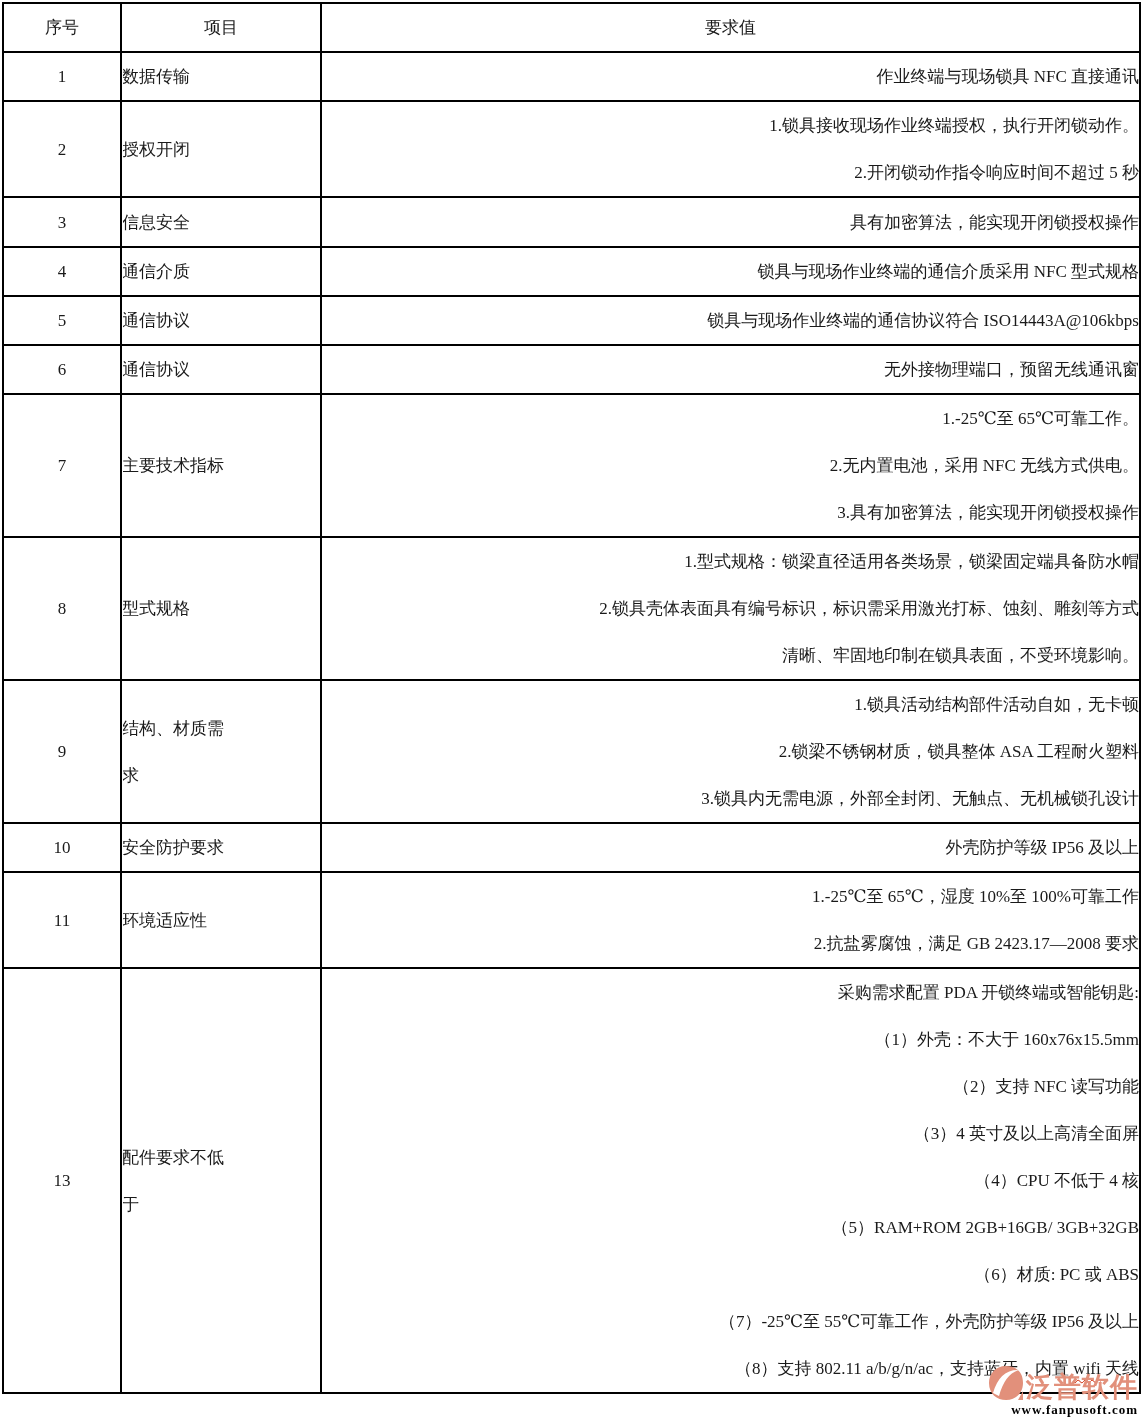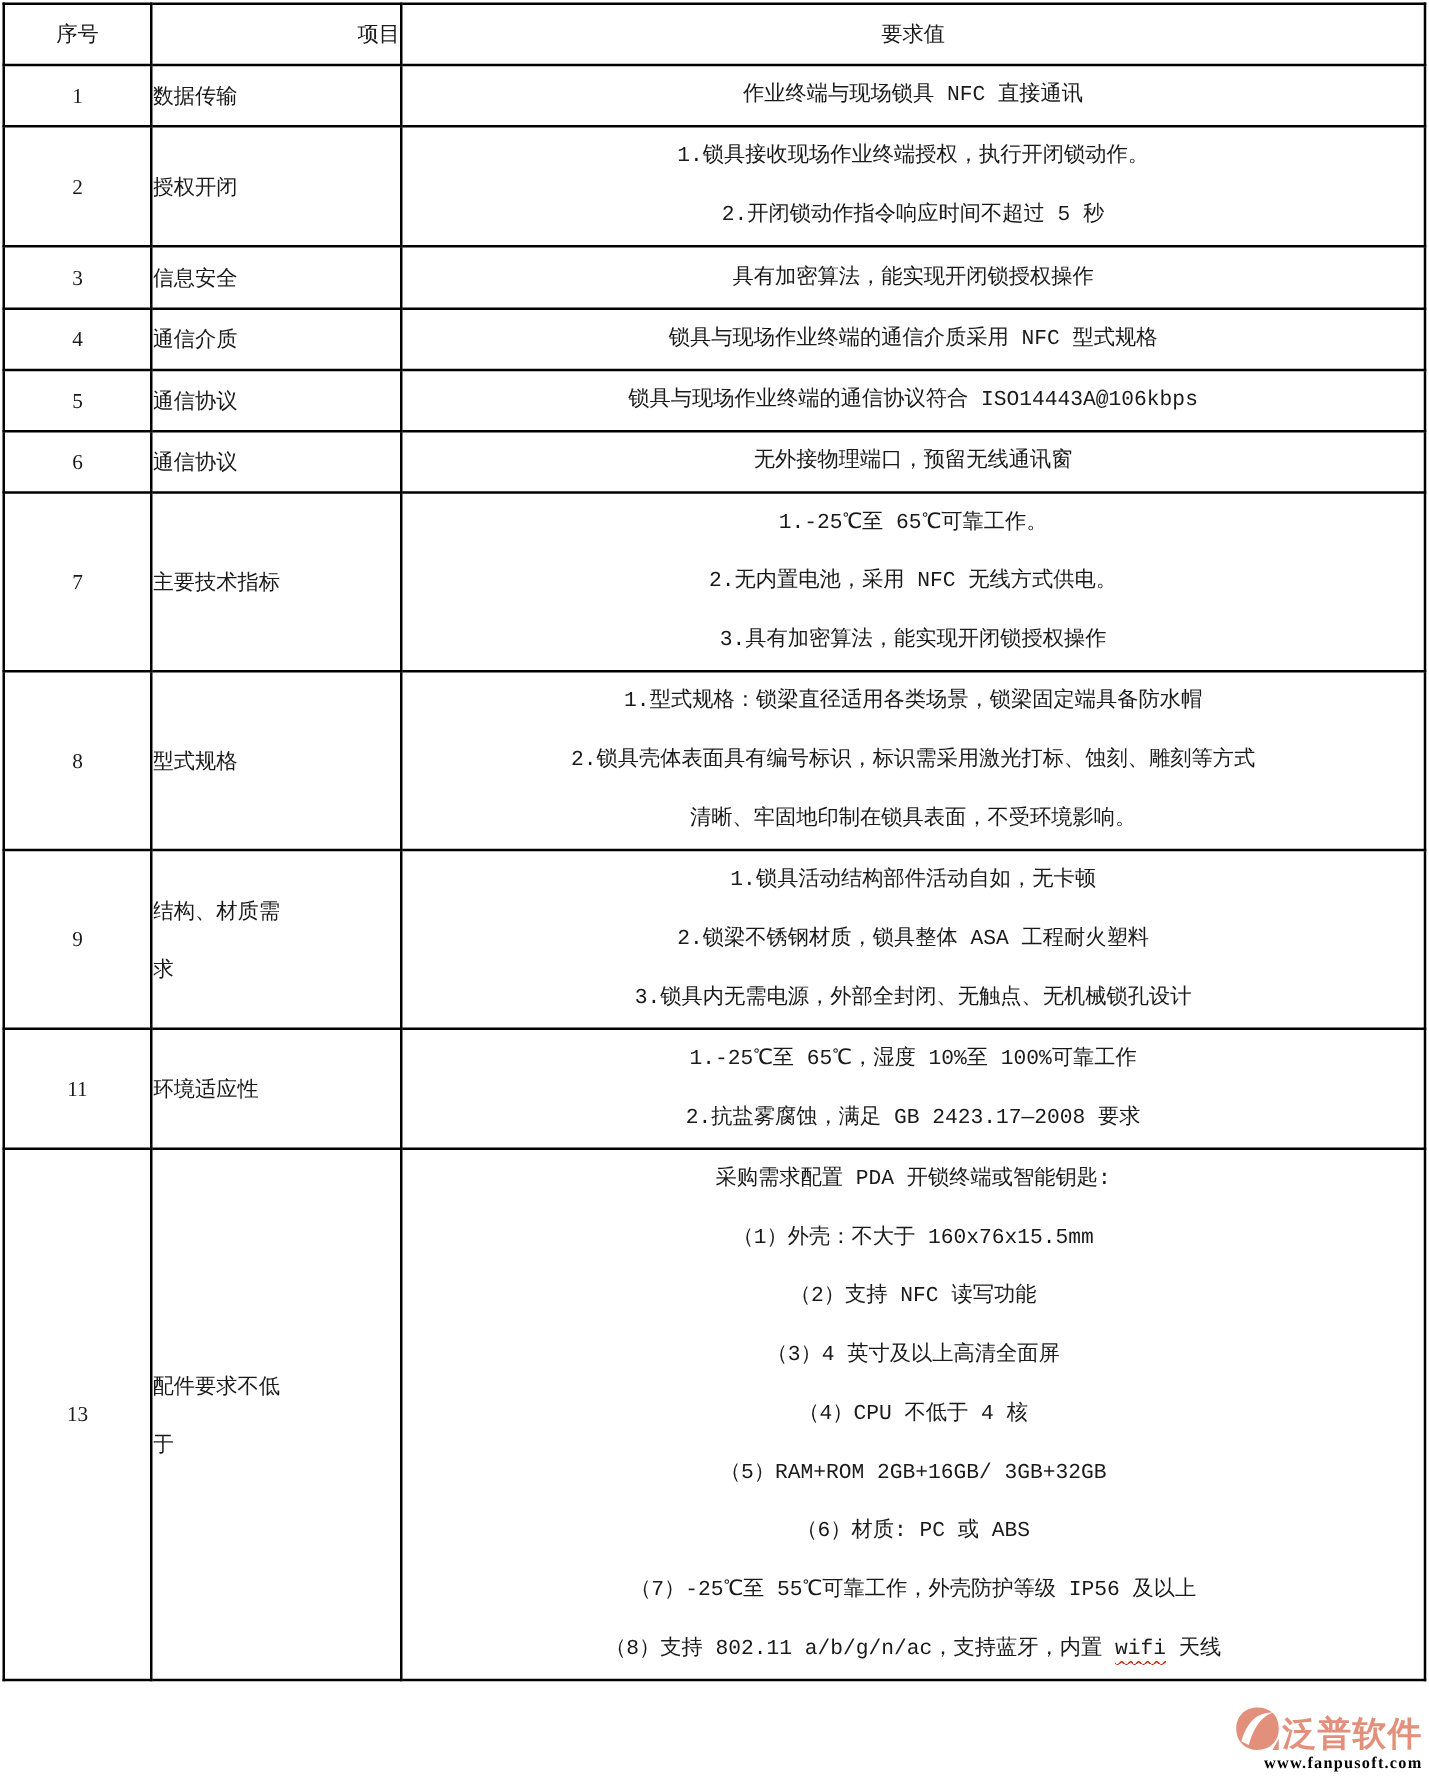--- a/index.html
+++ b/index.html
@@ -30,25 +30,25 @@
     vertical-align: middle;
     padding: 0;
     line-height: 47px;
     white-space: pre-line;
     overflow: hidden;
   }
   col.c1 { width: 118px; }
   col.c2 { width: 200px; }
   col.c3 { width: 819px; }
   th.h-no, th.h-val { text-align: center; font-weight: bold; font-size: 22px; }
-  th.h-item { text-align: right; padding-left: 22px; font-weight: bold; font-size: 22px; }
+  th.h-item { text-align: center; padding-left: 22px; font-weight: bold; font-size: 22px; }
   td.c-no { text-align: center; }
   td.c-item { text-align: left; padding-left: 22px; border-radius: 17px; }
   td.c-item.center { text-align: left; padding-left: 0; }
-  td.c-val { text-align: center; padding-left: 23px; padding-right: 8px; font-family: Liberation Mono, monospace; }
+  td.c-val { text-align: right; padding-left: 23px; padding-right: 8px; }
   .squiggle {
     text-decoration-line: underline;
     text-decoration-style: wavy;
     text-decoration-color: #cc2200;
     text-decoration-thickness: 1px;
     text-underline-offset: 5px;
   }
   .logo {
     position: absolute;
     right: 5px;
@@ -142,20 +142,25 @@
 清晰、牢固地印制在锁具表面，不受环境影响。</td>
     </tr>
     <tr style="height:142px;">
       <td class="c-no">9</td>
       <td class="c-item center">结构、材质需
 求</td>
       <td class="c-val">1.锁具活动结构部件活动自如，无卡顿
 2.锁梁不锈钢材质，锁具整体 ASA 工程耐火塑料
 3.锁具内无需电源，外部全封闭、无触点、无机械锁孔设计</td>
     </tr>
+    <tr style="height:45px;">
+      <td class="c-no">10</td>
+      <td class="c-item">安全防护要求</td>
+      <td class="c-val">外壳防护等级 IP56 及以上</td>
+    </tr>
     <tr style="height:92px;">
       <td class="c-no">11</td>
       <td class="c-item">环境适应性</td>
       <td class="c-val">1.-25℃至 65℃，湿度 10%至 100%可靠工作
 2.抗盐雾腐蚀，满足 GB 2423.17—2008 要求</td>
     </tr>
     <tr style="height:419px;">
       <td class="c-no">13</td>
       <td class="c-item center">配件要求不低
 于</td>

